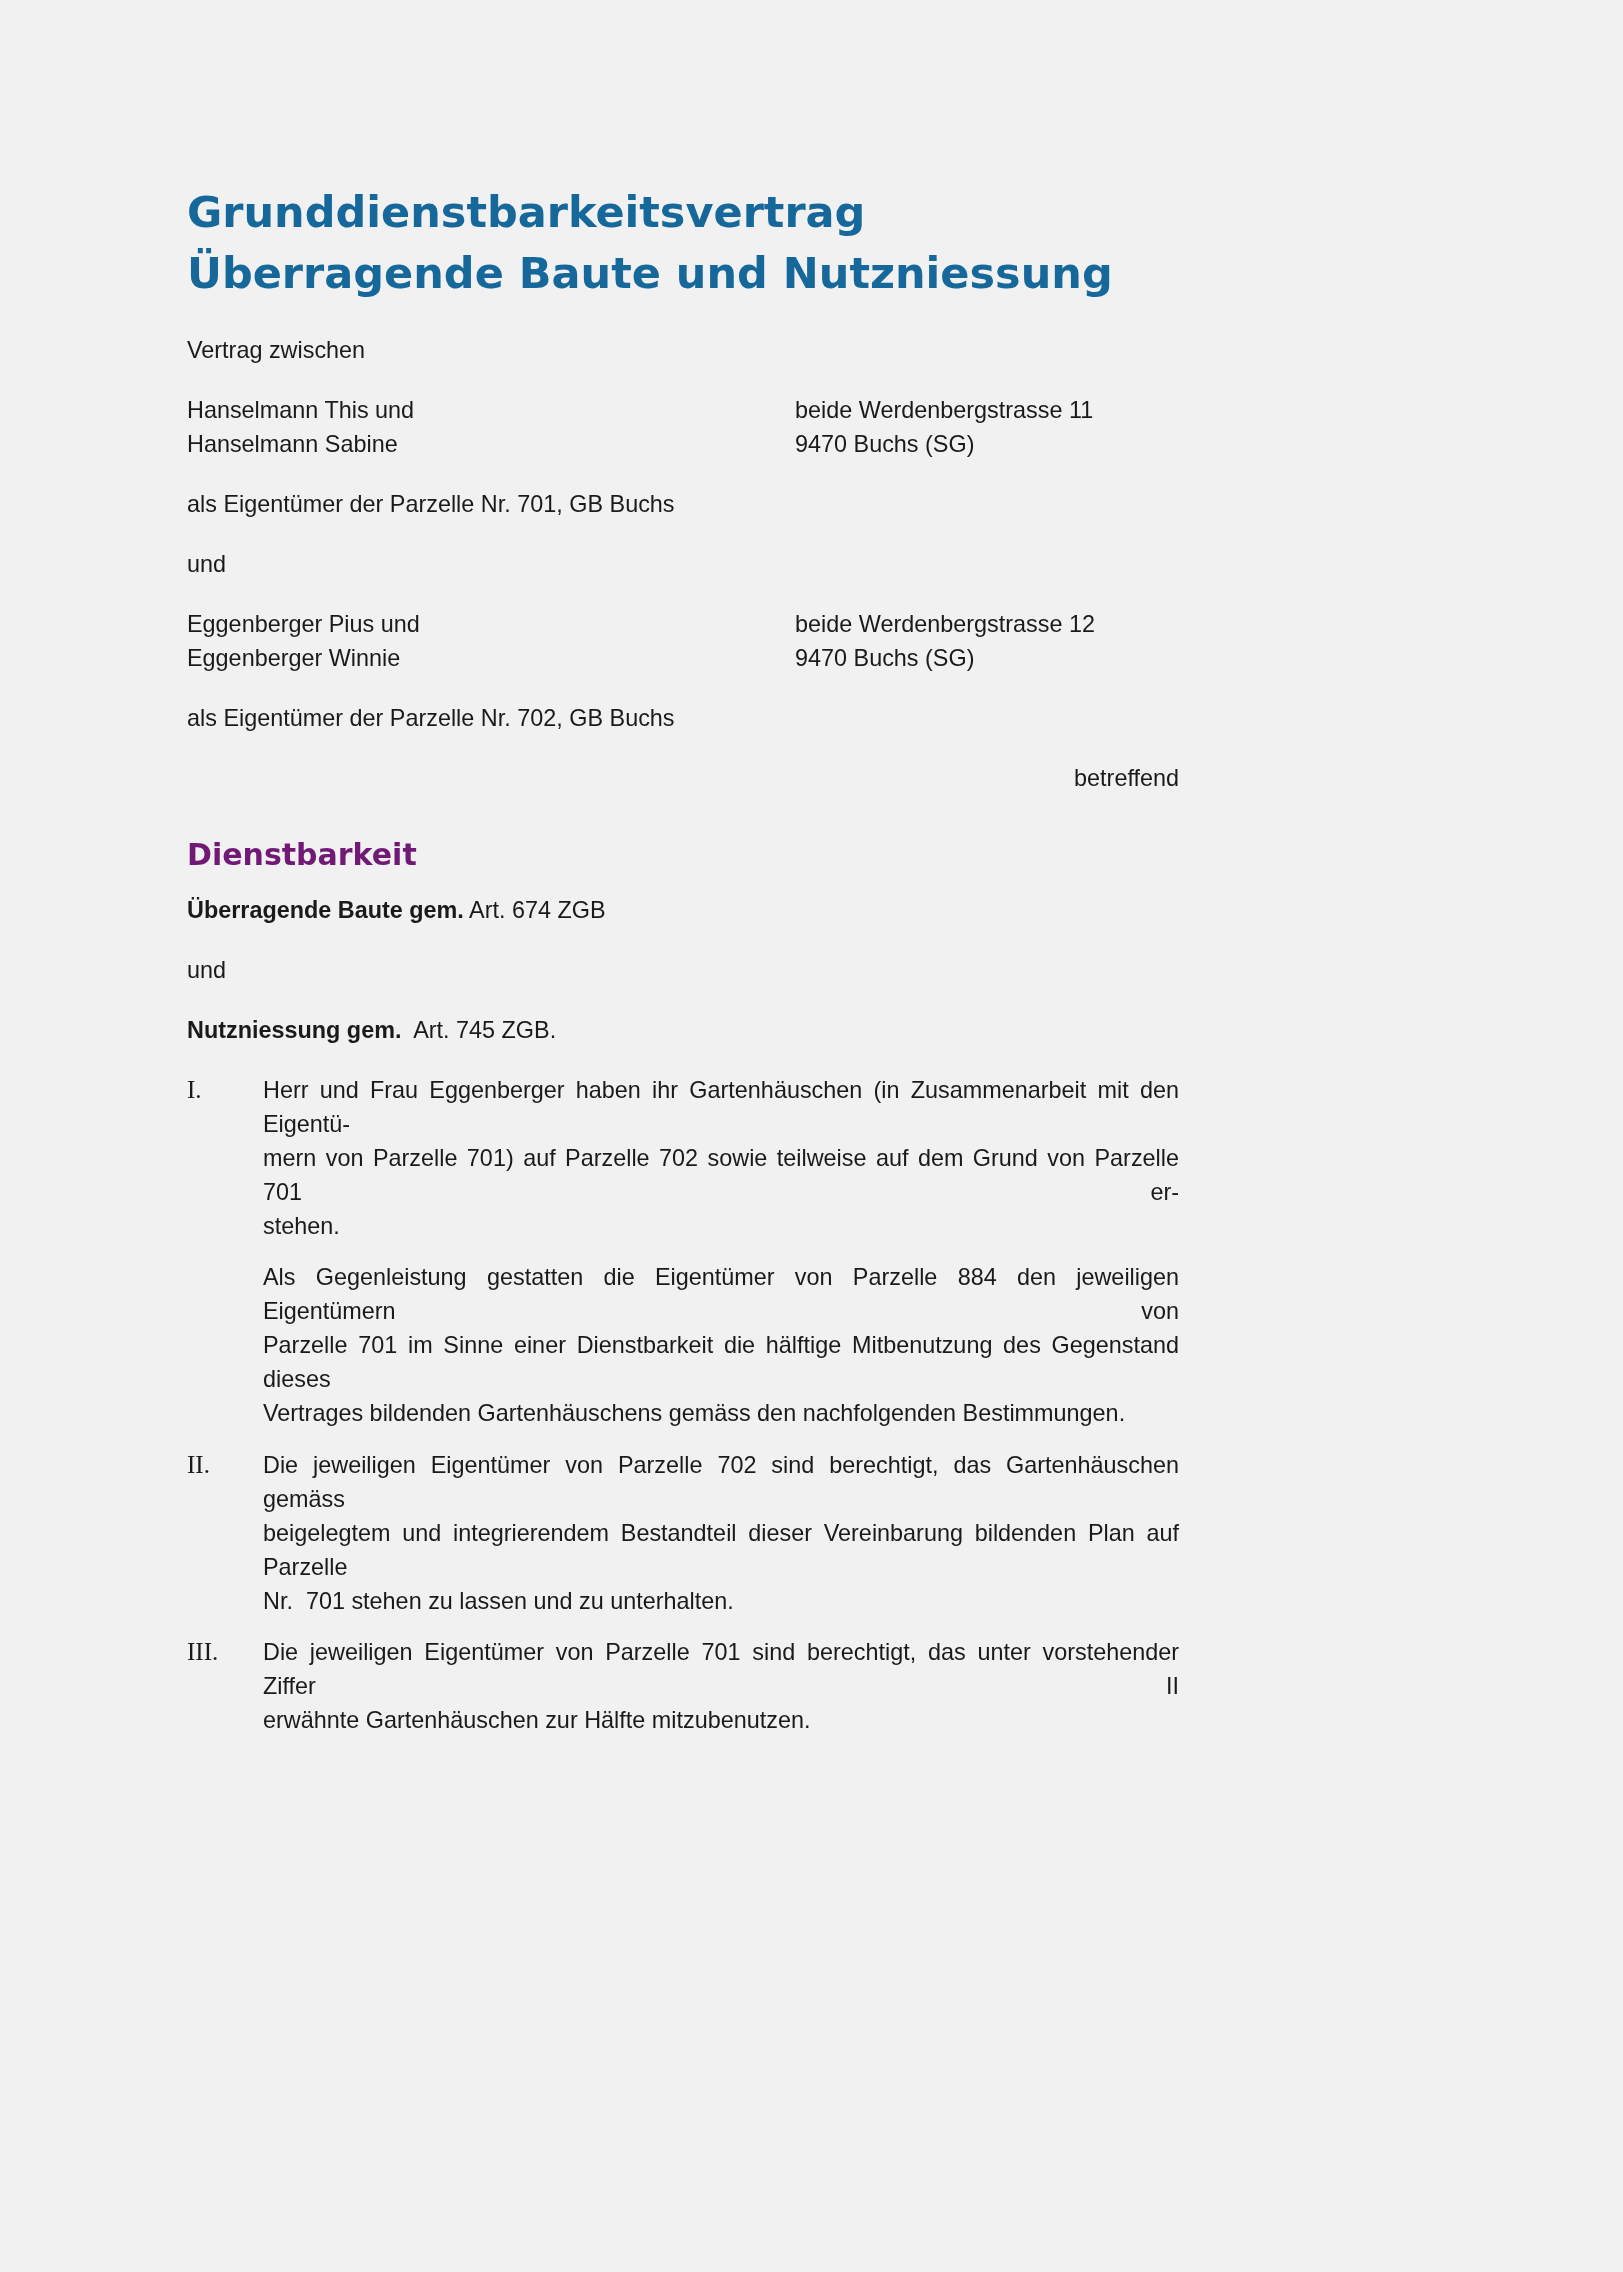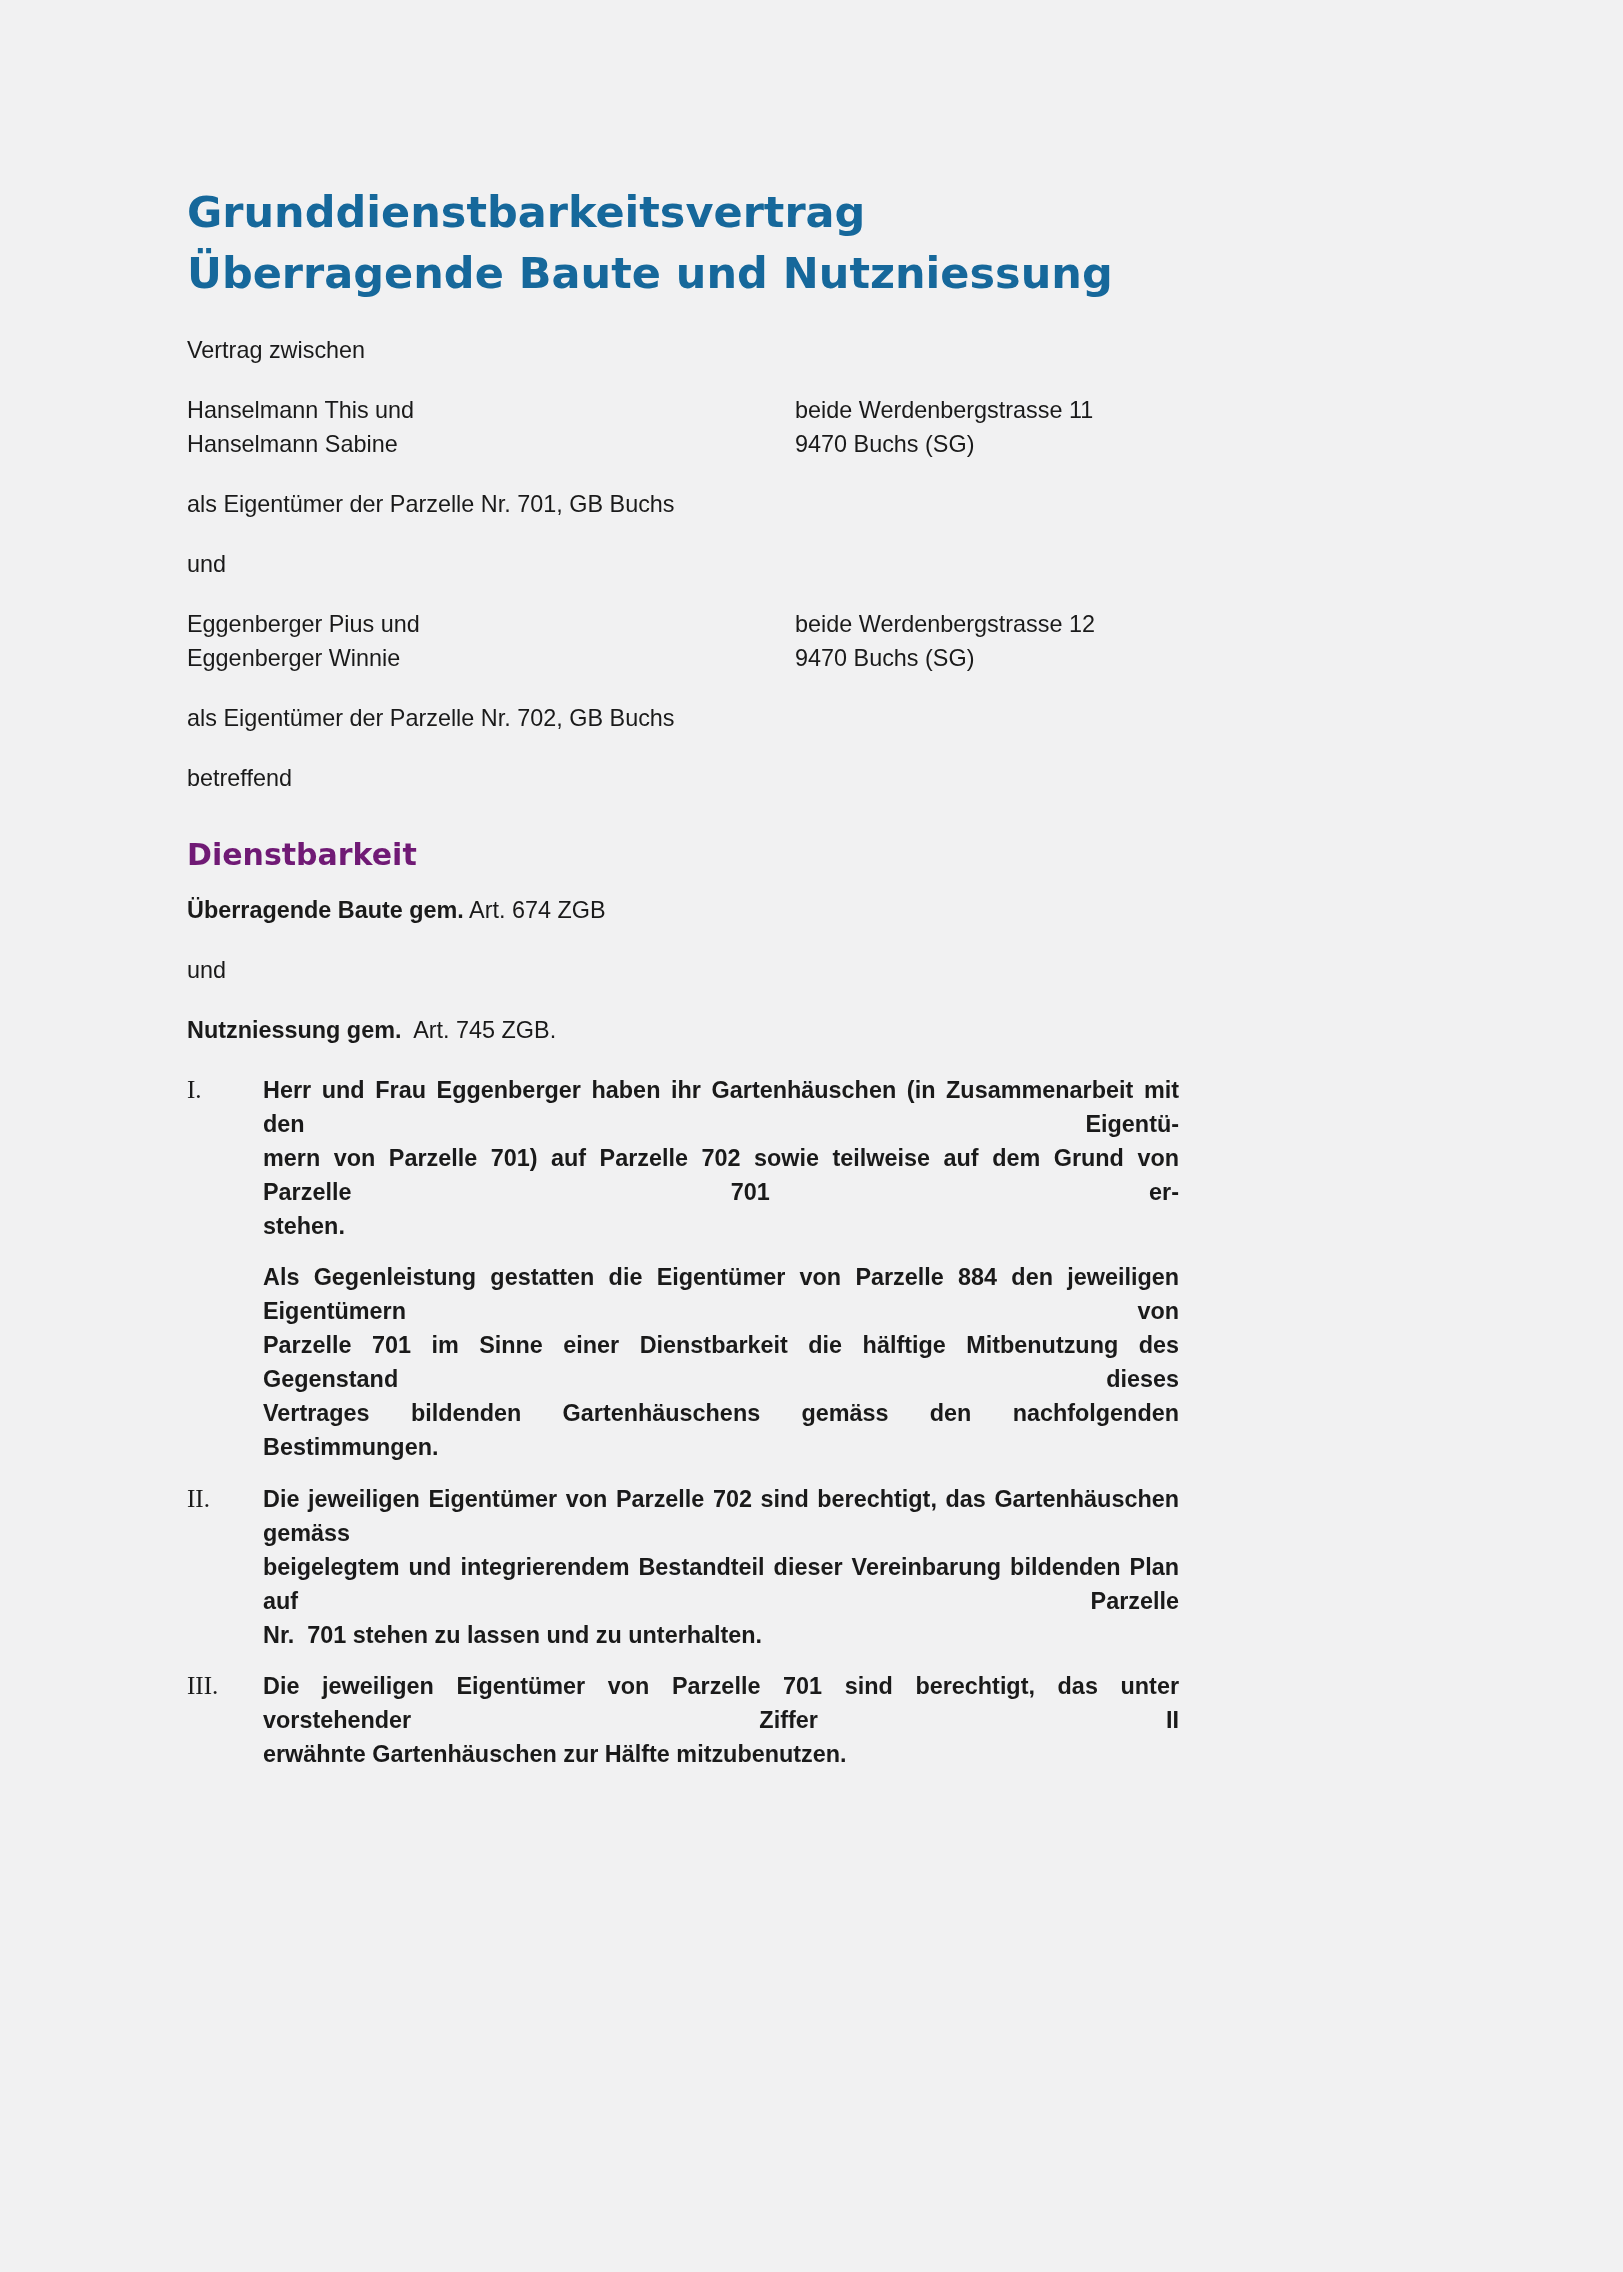--- a/index.html
+++ b/index.html
@@ -19,21 +19,21 @@
   }
   .title{
     margin:0 0 29px 0;
     font-family:"DejaVu Sans",sans-serif;
     font-weight:bold;
     font-size:43px;line-height:61px;
     color:#16689b;
   }
   .title .t-line{display:block;}
   p.blk{margin:0 0 26px 0;}
-  p.blk-betreffend{margin:0 0 42px 0;}
+  p.blk-betreffend{margin:0 0 42px 0;text-align:right;}
   .row{display:flex;margin:0 0 26px 0;}
   .col-left{width:608px;flex:0 0 608px;}
   .col-right{flex:1;min-width:0;}
   h2.heading{
     margin:0 0 19.5px 0;
     font-family:"DejaVu Sans",sans-serif;
     font-weight:bold;
     font-size:30px;line-height:36px;
     color:#701a75;
   }
@@ -44,21 +44,21 @@
   .clause{display:flex;margin:0 0 17.5px 0;align-items:flex-start;}
   .clause-num{
     width:76px;flex:0 0 76px;
     font-family:"Liberation Serif",serif;
     font-size:25px;line-height:34px;
     color:#1a1a1a;
   }
   .clause-body{flex:1;min-width:0;}
   .cpara{margin:0 0 17.5px 0;}
   .cpara:last-child{margin-bottom:0;}
-  .jline{text-align:justify;text-align-last:justify;font-weight:bold;}
+  .jline{text-align:justify;text-align-last:justify;}
   .jline.end{text-align-last:left;}
 </style>
 </head>
 <body>
 
 <div class="page">
 
   <h1 class="title">
     <span class="t-line">Grunddienstbarkeitsvertrag</span>
     <span class="t-line">Überragende Baute und Nutzniessung</span>

